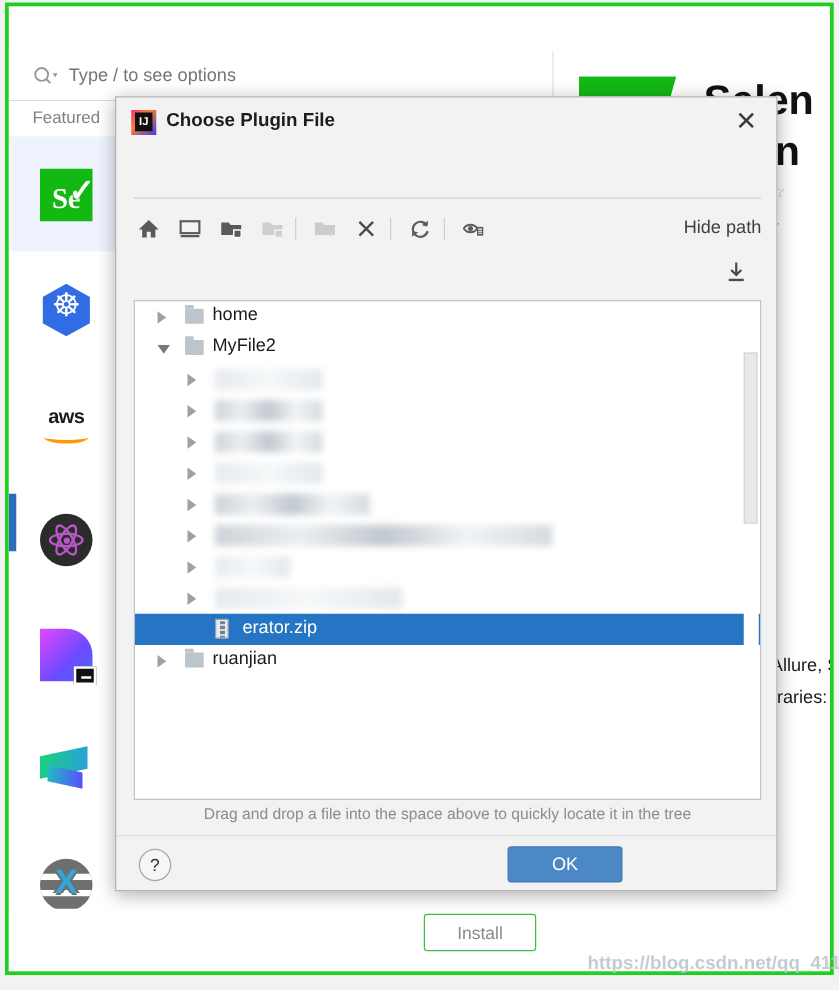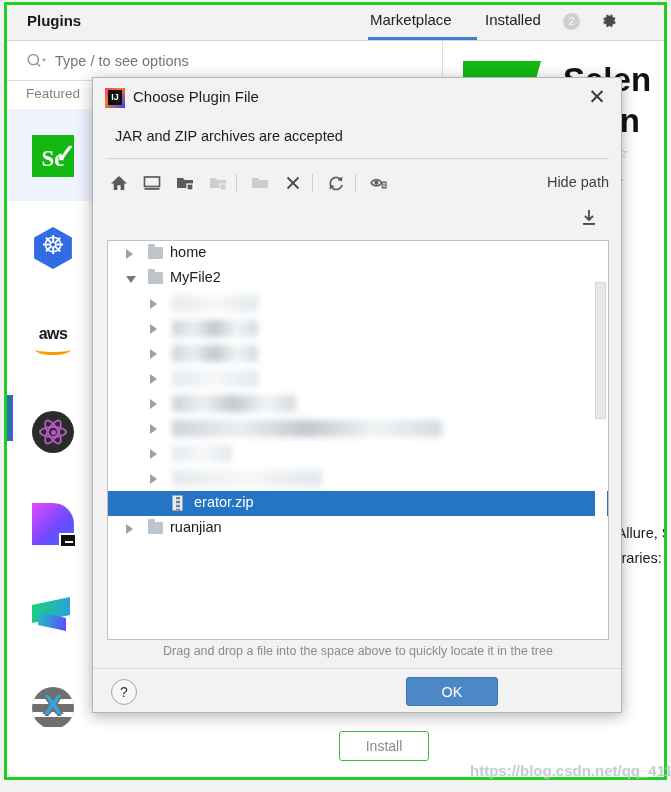--- a/index.html
+++ b/index.html
@@ -257,21 +257,21 @@
 
   
   #choose-file-dialog {
     position: absolute; left: 85px; top: 72px;
     width: 530px; height: 636px;
     background: #f2f2f2;
     border: 1px solid #b4b4b4;
     box-shadow: 0 3px 14px rgba(0,0,0,0.32);
   }
   #dialog-titlebar {
-    position: absolute; left: 0; top: 0; width: 100%; height: 40px;
+    position: absolute; left: 0; top: 0; width: 100%; height: 40px; font-weight: bold;
   }
   #dialog-app-icon {
     position: absolute; left: 12px; top: 10px;
     width: 20px; height: 20px;
     background: linear-gradient(135deg,#f9327a 0%, #f97a32 40%, #3a3cf0 100%);
     position: absolute;
   }
   #dialog-app-icon::after {
     content: "IJ"; position: absolute; left: 3px; top: 2px;
     width: 14px; height: 15px; background: #101010; color: #fff;
@@ -441,36 +441,20 @@
     opacity: 0.85; white-space: nowrap;
     font-family: "Liberation Sans", sans-serif;
     z-index: 60;
   }
 </style>
 </head>
 <body>
 
 <div id="plugins-window">
 
-  <div id="plugins-header">
-    <span id="plugins-title">Plugins</span>
-
-    <span id="tab-marketplace">Marketplace</span>
-    <div id="tab-marketplace-underline"></div>
-
-    <span id="tab-installed">Installed</span>
-    <span id="installed-badge">2</span>
-
-    <span id="gear-icon">
-      <svg width="17" height="17" viewBox="0 0 20 20">
-        <path fill="#4a4a4a" d="M10 6.6a3.4 3.4 0 100 6.8 3.4 3.4 0 000-6.8zm0 5.1a1.7 1.7 0 110-3.4 1.7 1.7 0 010 3.4z"></path>
-        <path fill="#4a4a4a" d="M17.2 11.6l-1.5-.5a5.9 5.9 0 000-2.2l1.5-.5-.9-2.3-1.5.6a6.2 6.2 0 00-1.6-1.6l.6-1.5L11.5 3l-.5 1.5a5.9 5.9 0 00-2.2 0L8.3 3 6 3.9l.6 1.5A6.2 6.2 0 005 7l-1.5-.6-.9 2.3 1.5.5a5.9 5.9 0 000 2.2l-1.5.5.9 2.3 1.5-.6c.45.64 1 1.2 1.6 1.6L6 17l2.3.9.5-1.5a5.9 5.9 0 002.2 0l.5 1.5 2.3-.9-.6-1.5c.64-.45 1.2-1 1.6-1.6l1.5.6.9-2.3z"></path>
-      </svg>
-    </span>
-  </div>
 
   <div id="search-row">
     <span id="search-icon">
       <svg width="22" height="17" viewBox="0 0 24 18">
         <circle cx="8" cy="8" r="5.6" fill="none" stroke="#9a9a9a" stroke-width="1.7"></circle>
         <line x1="12.2" y1="12.2" x2="15.5" y2="15.5" stroke="#9a9a9a" stroke-width="1.7"></line>
         <path d="M17.5 7 L22 7 L19.75 10.5 Z" fill="#9a9a9a"></path>
       </svg>
     </span>
     <input id="search-input" type="text" placeholder="Type / to see options" style="">
@@ -590,21 +574,20 @@
   </div>
 
   <div id="choose-file-dialog">
 
     <div id="dialog-titlebar">
       <span id="dialog-app-icon"></span>
       <span id="dialog-title">Choose Plugin File</span>
       <span id="dialog-close-icon">✕</span>
     </div>
 
-    <span id="dialog-subtitle">JAR and ZIP archives are accepted</span>
     <div id="dialog-sep"></div>
 
     <div id="dialog-toolbar">
       <div class="tbtn" style="left:0">
         <svg width="18" height="18" viewBox="0 0 18 18">
           <path fill="#5a5a5a" d="M9 2 L17 9.5 H14.3 V16 H10.6 V11.3 H7.4 V16 H3.7 V9.5 H1 Z"></path>
         </svg>
       </div>
       <div class="tbtn" style="left:33px">
         <svg width="18" height="18" viewBox="0 0 18 18">

